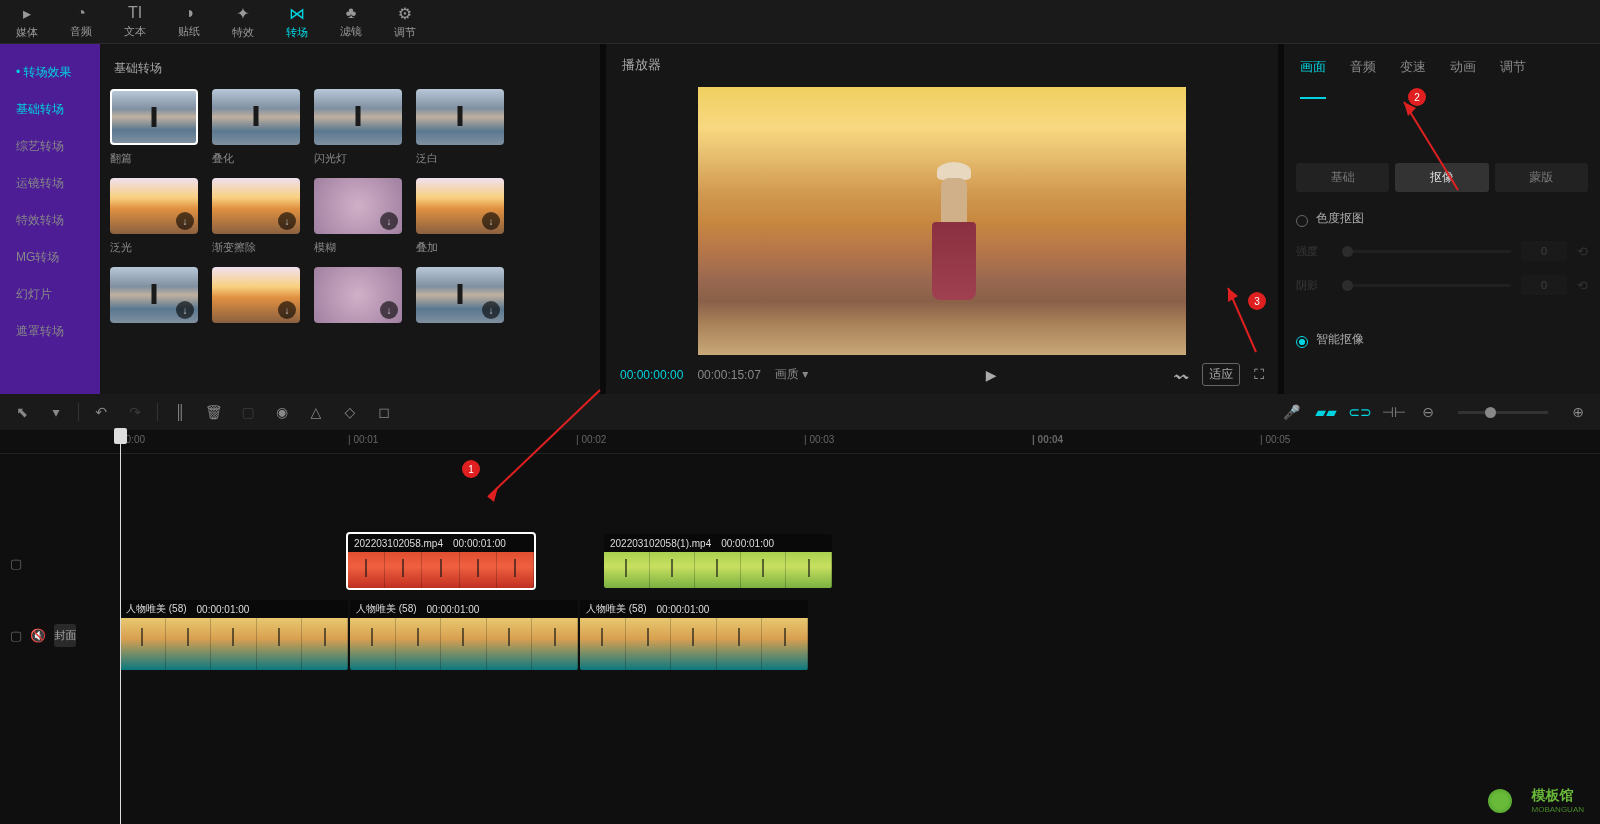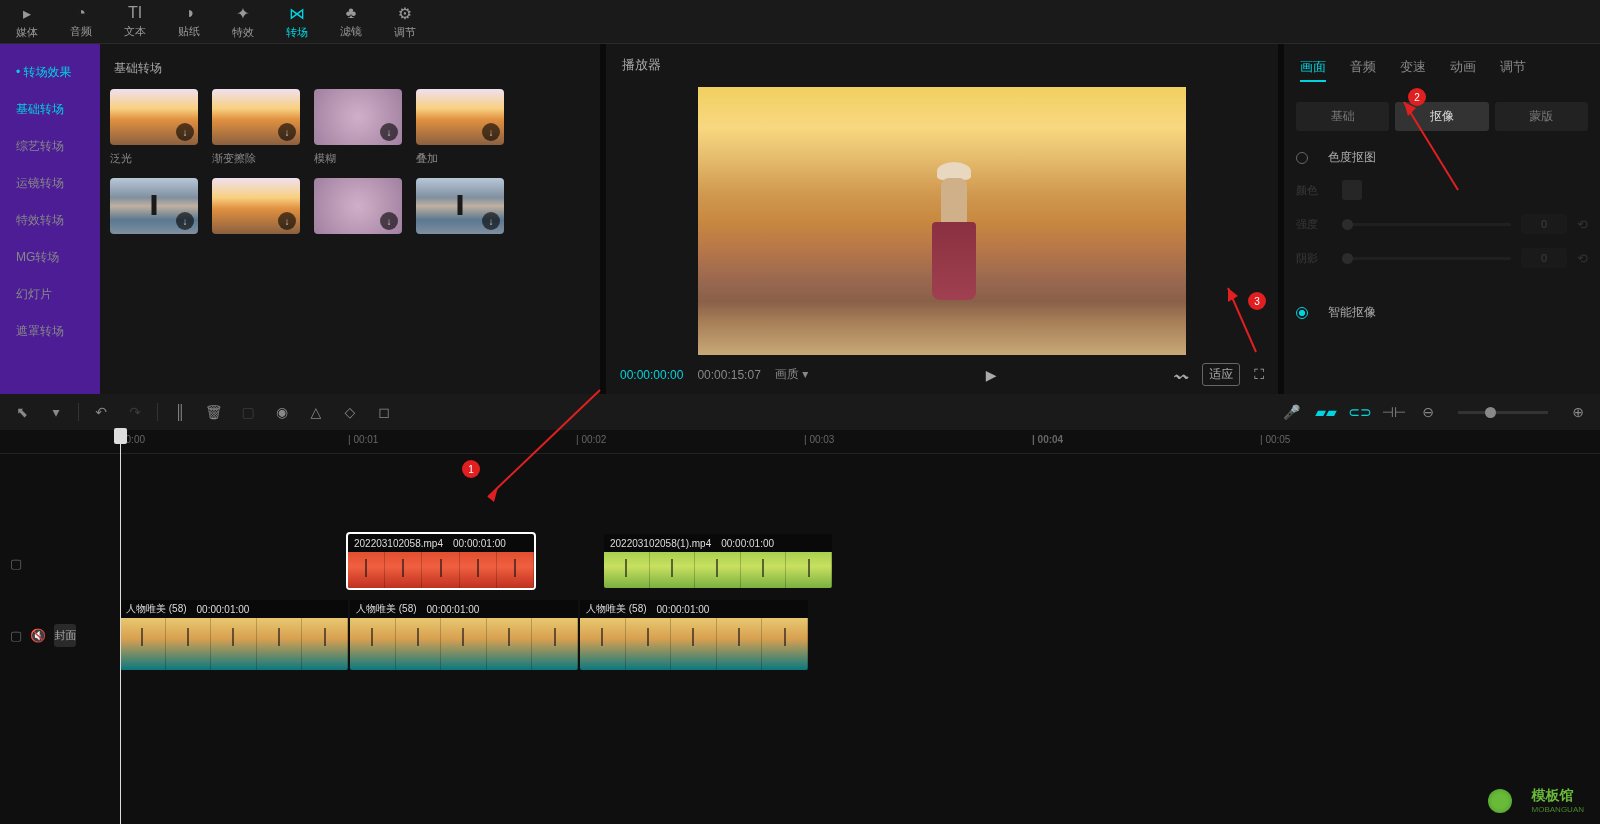--- a/index.html
+++ b/index.html
@@ -47,26 +47,26 @@
 .pc-time-current { color: #00d4e0; }
 .pc-time-total { color: #888; }
 .pc-quality { color: #888; }
 .pc-spacer { flex: 1; }
 .pc-btn { color: #aaa; cursor: pointer; font-size: 14px; }
 .pc-btn.box { border: 1px solid #666; padding: 2px 6px; font-size: 12px; border-radius: 3px; }
 
 
 .right-panel { width: 316px; background: #161616; padding: 6px 12px; }
 .right-tabs { display: flex; gap: 24px; padding: 8px 4px; font-size: 13px; }
-.right-tab { color: #888; cursor: pointer; padding-bottom: 4px; }
+.right-tab { color: #888; cursor: pointer; padding-bottom: 21px; }
 .right-tab.active { color: #00d4e0; border-bottom: 2px solid #00d4e0; }
 .sub-tabs { display: flex; gap: 6px; margin-top: 12px; }
-.sub-tab { flex: 1; text-align: center; padding: 6px; background: #222; color: #777; border-radius: 3px; cursor: pointer; font-size: 12px; }
+.sub-tab { flex: 1; text-align: center; padding: 6px; background: #222; color: #777; border-radius: 3px; cursor: pointer; font-size: 12px; margin-top: 44px; }
 .sub-tab.active { background: #333; color: #ddd; }
-.section-row { display: flex; align-items: center; margin-top: 18px; gap: 20px; }
+.section-row { display: flex; align-items: flex-end; margin-top: 18px; gap: 8px; }
 .radio { width: 12px; height: 12px; border: 1.5px solid #666; border-radius: 50%; }
 .radio.checked { border-color: #00d4e0; background: radial-gradient(circle, #00d4e0 40%, transparent 45%); }
 .section-label { color: #aaa; font-size: 12px; }
 .ctrl-row { display: flex; align-items: center; margin-top: 14px; opacity: 0.35; gap: 10px; }
 .ctrl-label { width: 36px; color: #777; font-size: 11px; }
 .color-swatch { width: 20px; height: 20px; background: #444; border-radius: 3px; }
 .slider { flex: 1; height: 3px; background: #333; position: relative; border-radius: 2px; }
 .slider-thumb { position: absolute; left: 0; top: -4px; width: 11px; height: 11px; background: #555; border-radius: 50%; }
 .num-input { width: 46px; height: 20px; background: #222; color: #888; text-align: center; font-size: 11px; border-radius: 3px; display: flex; align-items: center; justify-content: center; }
 .reset-btn { color: #666; font-size: 13px; }
@@ -163,20 +163,38 @@
           <div class="sidebar-item">综艺转场</div>
           <div class="sidebar-item">运镜转场</div>
           <div class="sidebar-item">特效转场</div>
           <div class="sidebar-item">MG转场</div>
           <div class="sidebar-item">幻灯片</div>
           <div class="sidebar-item">遮罩转场</div>
         </div>
     </div>
     <div class="transitions-grid">
       <div class="transitions-title">基础转场</div>
+      <div id="trans-row1" class="grid-row">
+          <div class="trans-item">
+            <div class="trans-thumb beach-thumb selected"></div>
+            <div class="trans-label">翻篇</div>
+          </div>
+          <div class="trans-item">
+            <div class="trans-thumb beach-thumb"></div>
+            <div class="trans-label">叠化</div>
+          </div>
+          <div class="trans-item">
+            <div class="trans-thumb beach-thumb"></div>
+            <div class="trans-label">闪光灯</div>
+          </div>
+          <div class="trans-item">
+            <div class="trans-thumb beach-thumb"></div>
+            <div class="trans-label">泛白</div>
+          </div>
+        </div>
       <div id="trans-row2" class="grid-row">
           <div class="trans-item">
             <div class="trans-thumb sunset-thumb">
               <div class="dl-badge">↓</div>
             </div>
             <div class="trans-label">泛光</div>
           </div>
           <div class="trans-item">
             <div class="trans-thumb sunset-thumb">
               <div class="dl-badge">↓</div>
@@ -259,24 +277,20 @@
       </div>
     <div class="sub-tabs" id="sub-tabs">
         <div class="sub-tab">基础</div>
         <div class="sub-tab active">抠像</div>
         <div class="sub-tab">蒙版</div>
       </div>
 
     <div class="section-row">
       <div class="radio"></div>
       <div class="section-label">色度抠图</div>
-    </div>
-    <div class="ctrl-row">
-      <div class="ctrl-label">颜色</div>
-      <div class="color-swatch"></div>
     </div>
     <div class="ctrl-row">
       <div class="ctrl-label">强度</div>
       <div class="slider">
           <div class="slider-thumb"></div>
         </div>
       <div class="num-input">0</div>
       <div class="reset-btn">⟲</div>
     </div>
     <div class="ctrl-row">

